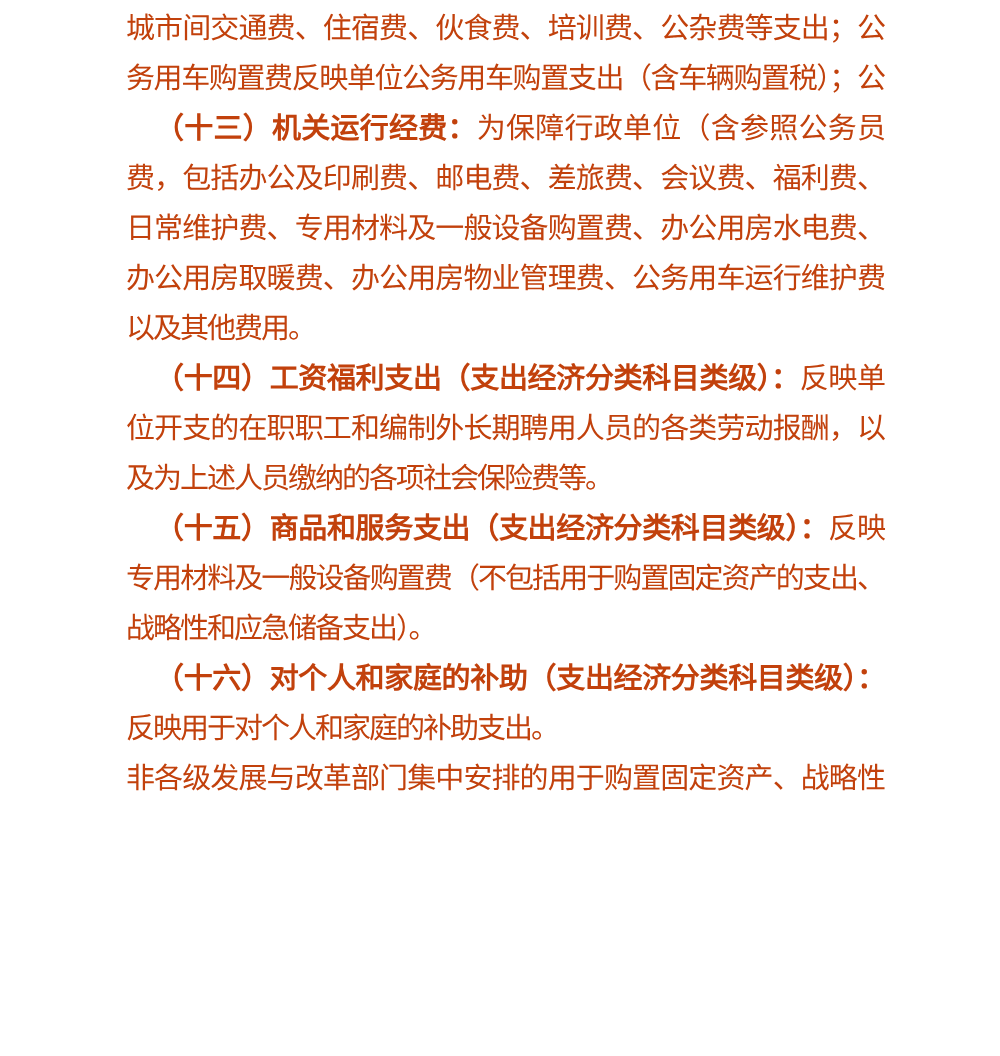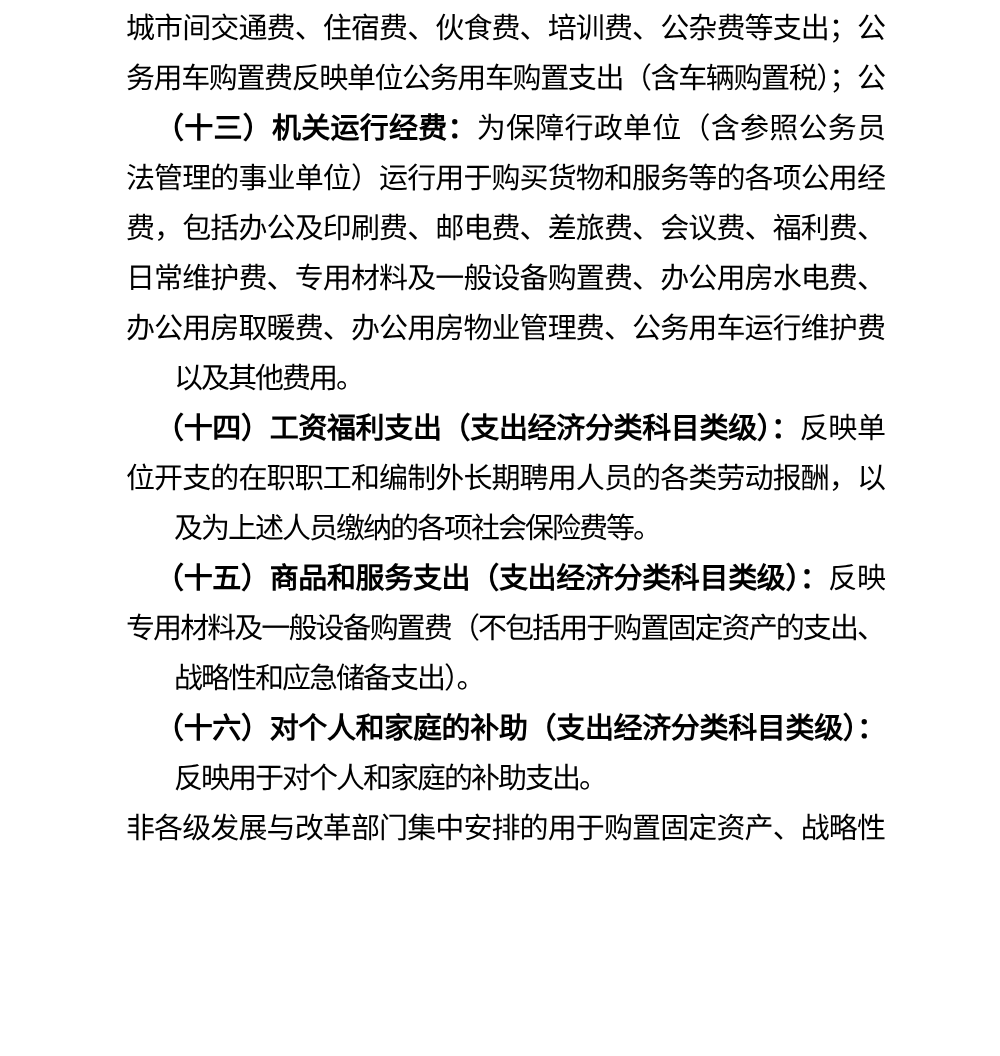--- a/index.html
+++ b/index.html
@@ -11,57 +11,55 @@
     width: 1000px;
     height: 1056px;
     overflow: hidden;
   }
   .page {
     box-sizing: border-box;
     width: 1000px;
     height: 1056px;
     padding: 3px 116px 0 126px;
     background: #ffffff;
-    color: #000000;
+    color: #c2410c;
     font-family: "Liberation Serif", "DejaVu Serif", serif;
     font-size: 29px;
     line-height: 50px;
     letter-spacing: -2px;
   }
   .doc-body {
     width: 100%;
   }
   .line {
     width: 100%;
     text-align: justify;
     text-align-last: justify;
     white-space: nowrap;
   }
   .line.noj {
     text-align: left;
     text-align-last: left;
-    margin-left: 48px;
   }
   .line.ind {
     text-indent: 1em;
   }
   .hd {
     font-weight: bold;
     margin-top: 33px;
   }
 </style>
 </head>
 <body>
 
 <div class="page">
   <div class="doc-body">
       <div class="line"><span>城市间交通费、住宿费、伙食费、培训费、公杂费等支出；公</span></div>
       <div class="line"><span>务用车购置费反映单位公务用车购置支出（含车辆购置税）；公</span></div>
       <div class="line ind"><span class="hd">（十三）机关运行经费：</span><span>为保障行政单位（含参照公务员</span></div>
-      <div class="line"><span>法管理的事业单位）运行用于购买货物和服务等的各项公用经</span></div>
       <div class="line"><span>费，包括办公及印刷费、邮电费、差旅费、会议费、福利费、</span></div>
       <div class="line"><span>日常维护费、专用材料及一般设备购置费、办公用房水电费、</span></div>
       <div class="line"><span>办公用房取暖费、办公用房物业管理费、公务用车运行维护费</span></div>
       <div class="line noj"><span>以及其他费用。</span></div>
       <div class="line ind"><span class="hd">（十四）工资福利支出（支出经济分类科目类级）：</span><span>反映单</span></div>
       <div class="line"><span>位开支的在职职工和编制外长期聘用人员的各类劳动报酬，以</span></div>
       <div class="line noj"><span>及为上述人员缴纳的各项社会保险费等。</span></div>
       <div class="line ind"><span class="hd">（十五）商品和服务支出（支出经济分类科目类级）：</span><span>反映</span></div>
       <div class="line"><span>专用材料及一般设备购置费（不包括用于购置固定资产的支出、</span></div>
       <div class="line noj"><span>战略性和应急储备支出）。</span></div>

